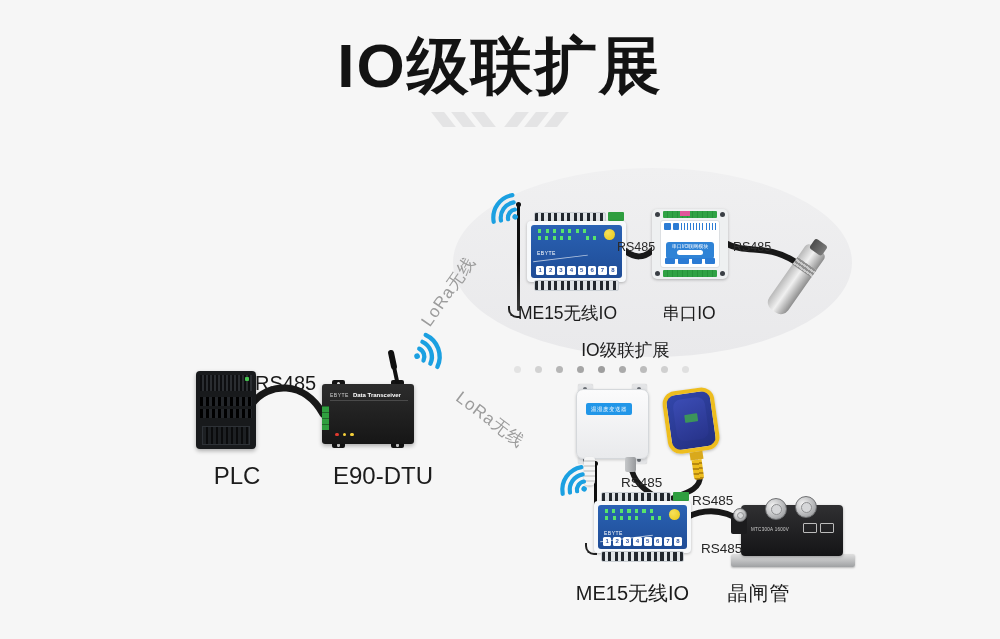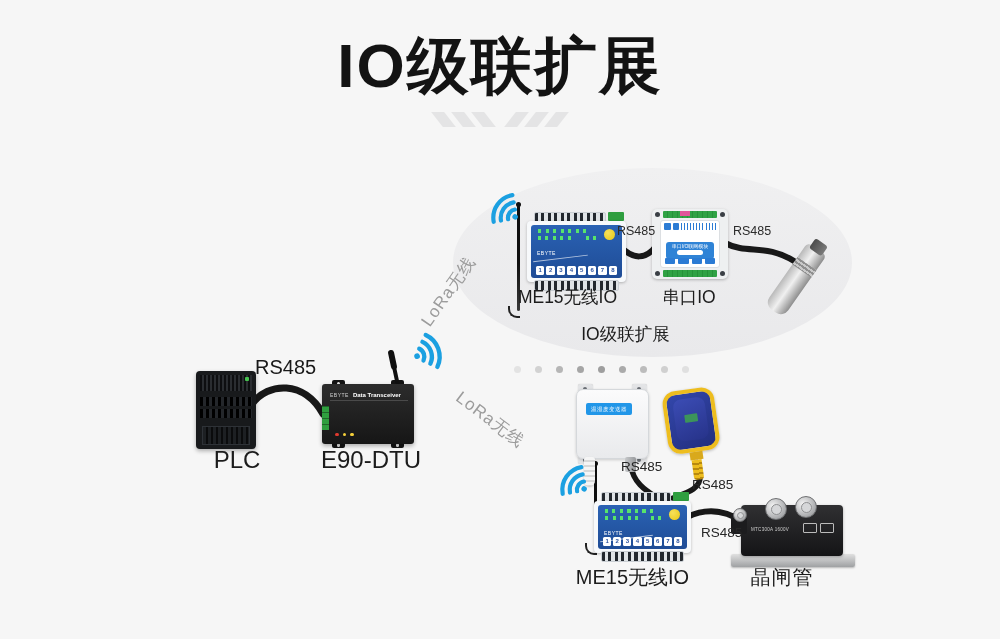--- a/index.html
+++ b/index.html
@@ -29,21 +29,21 @@
   .lora.dn{left:450px;top:408px;transform:rotate(37deg);}
 
   
   .dotrow{position:absolute;left:514px;top:366px;display:flex;gap:14px;z-index:2;}
   .dotrow span{width:7px;height:7px;border-radius:50%;}
 
   
   .cables{position:absolute;left:0;top:0;z-index:5;pointer-events:none;}
 
   
-  .lbl{position:absolute;z-index:20;color:#1c1c1c;white-space:nowrap;}
+  .lbl{position:absolute;z-index:20;color:#1c1c1c;white-space:nowrap;margin-top:16px;}
   .lbl.center{text-align:center;}
   .f-xl{font-size:24px;}
   .f-lg{font-size:20px;}
   .f-md{font-size:17.5px;}
   .rs-lg{font-size:20px;color:#191919;}
   .rs-md{font-size:13.5px;color:#262626;}
   .rs-sm{font-size:12.5px;color:#2b2b2b;}
 
   
   .ant{position:absolute;width:3px;background:linear-gradient(180deg,#0f0f0f 55%,#3a3a3a);
@@ -350,21 +350,21 @@
       <div class="e-leds">
           <span class="l1"></span>
           <span class="l2"></span>
           <span class="l3"></span>
         </div>
     </div>
   </div>
 
   <div class="lbl rs-lg" style="left:255px;top:356px">RS485</div>
   <div class="lbl f-xl center" style="left:207px;top:446px;width:60px">PLC</div>
-  <div class="lbl f-xl center" style="left:316px;top:446px;width:110px">E90-DTU</div>
+  <div class="lbl f-xl center" style="left:328px;top:446px;width:110px">E90-DTU</div>
 
   <div class="sensor">
     <span class="ear tl"></span>
     <span class="ear tr"></span>
     <span class="ear bl"></span>
     <span class="ear br"></span>
     <div class="sn-body">
       <div class="sn-strip">温湿度变送器</div>
     </div>
     <div class="sn-probe"></div>
@@ -418,15 +418,15 @@
     <span class="t-bolt" style="left:64px;top:0px"></span>
     <div class="t-term">
       <span class="t-bolt small" style="left:2px;top:-5px"></span>
     </div>
   </div>
 
   <div class="lbl rs-md" style="left:621px;top:459px">RS485</div>
   <div class="lbl rs-md" style="left:692px;top:477px">RS485</div>
   <div class="lbl rs-md" style="left:701px;top:525px">RS485</div>
   <div class="lbl f-lg center" style="left:570px;top:564px;width:125px">ME15无线IO</div>
-  <div class="lbl f-lg center" style="left:734px;top:564px;width:96px;letter-spacing:1px">晶闸管</div>
+  <div class="lbl f-lg center" style="left:711px;top:564px;width:96px;letter-spacing:1px">晶闸管</div>
 
 </div>
 
 </body></html>

